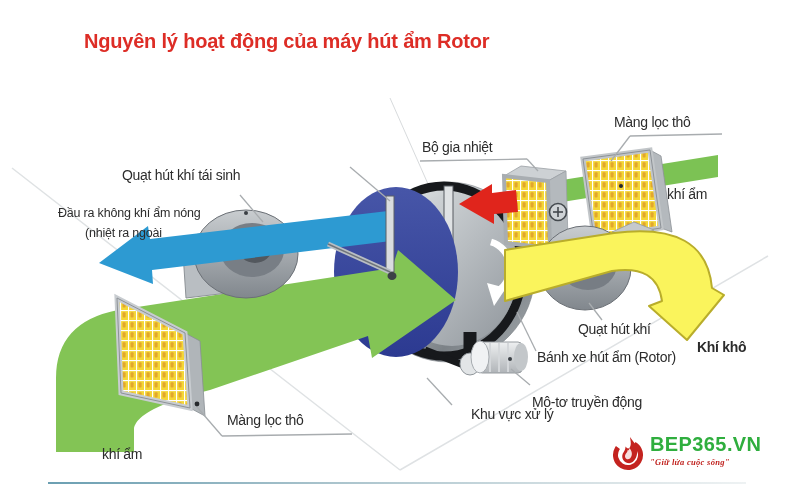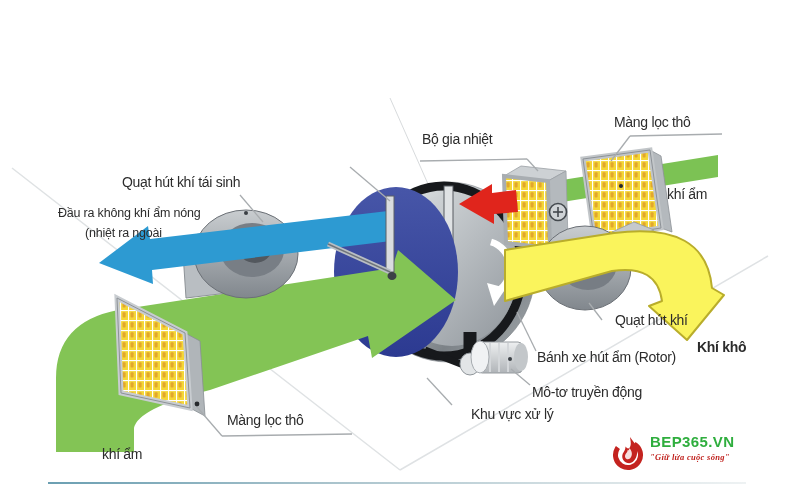--- a/index.html
+++ b/index.html
@@ -11,21 +11,21 @@
   .lbl{
     position:absolute;z-index:2;color:#2c2c2c;font-size:14px;line-height:1.15;
     letter-spacing:-0.3px;white-space:nowrap;
   }
   .lbl.small{font-size:12.5px;letter-spacing:-0.2px;text-align:right;}
   #title{
     position:absolute;left:84px;top:30px;z-index:2;color:#dd2d26;
     font-size:20px;font-weight:bold;letter-spacing:-0.2px;white-space:nowrap;
   }
   #logo{position:absolute;left:612px;top:434px;z-index:2;display:flex;align-items:flex-start;gap:4px;}
-  #logo .brand{color:#2fae3e;font-weight:bold;font-size:15px;letter-spacing:0.4px;line-height:1;}
+  #logo .brand{color:#2fae3e;font-weight:bold;font-size:20px;letter-spacing:0.4px;line-height:1;}
   #logo .tagline{
     color:#c0221e;font-size:8.5px;font-style:italic;font-weight:bold;
     font-family:"Liberation Serif", serif;margin-top:3px;letter-spacing:0.3px;
   }
   #bottom-divider{
     position:absolute;left:48px;top:482px;width:698px;height:2px;z-index:2;
     background:linear-gradient(90deg,#6b9fb2 0%,#a9c3cc 40%,#d9e3e6 80%,#eef2f3 100%);
   }
 </style>
 </head>
@@ -173,31 +173,32 @@
       <line x1="630" y1="136" x2="611" y2="161"></line>
       <line x1="222" y1="436" x2="352" y2="434"></line>
       <line x1="222" y1="436" x2="197" y2="407"></line>
       <line x1="452" y1="405" x2="427" y2="378"></line>
       <line x1="536" y1="351" x2="517" y2="312"></line>
       <line x1="530" y1="385" x2="511" y2="369"></line>
       <line x1="602" y1="320" x2="589" y2="303"></line>
     </g>
   </svg>
 
-
-  <div class="lbl" style="left:122px;top:174px;">Quạt hút khí tái sinh</div>
+  <div id="title">Nguyên lý hoạt động của máy hút ẩm Rotor</div>
+
+  <div class="lbl" style="left:122px;top:167px;">Quạt hút khí tái sinh</div>
   <div class="lbl small" style="left:58px;top:206px;">Đầu ra không khí ẩm nóng</div>
   <div class="lbl small" style="left:85px;top:226px;">(nhiệt ra ngoài</div>
-  <div class="lbl" style="left:422px;top:131px;">Bộ gia nhiệt</div>
+  <div class="lbl" style="left:422px;top:139px;">Bộ gia nhiệt</div>
   <div class="lbl" style="left:614px;top:114px;">Màng lọc thô</div>
   <div class="lbl" style="left:667px;top:186px;">khí ẩm</div>
-  <div class="lbl" style="left:578px;top:312px;margin-left:37px;">Quạt hút khí</div>
+  <div class="lbl" style="left:578px;top:321px;">Quạt hút khí</div>
   <div class="lbl" style="left:697px;top:339px;font-weight:bold;">Khí khô</div>
   <div class="lbl" style="left:537px;top:349px;text-align:right;">Bánh xe hút ẩm (Rotor)</div>
-  <div class="lbl" style="left:532px;top:384px;">Mô-tơ truyền động</div>
+  <div class="lbl" style="left:532px;top:394px;">Mô-tơ truyền động</div>
   <div class="lbl" style="left:471px;top:406px;">Khu vực xử lý</div>
   <div class="lbl" style="left:227px;top:412px;">Màng lọc thô</div>
   <div class="lbl" style="left:102px;top:446px;">khí ẩm</div>
 
   <div id="logo">
     <svg width="34" height="38" viewBox="0 0 34 38">
       <circle cx="16" cy="21" r="12.5" fill="none" stroke="#c4231f" stroke-width="5" stroke-dasharray="60 19" transform="rotate(-60 16 21)"></circle>
       <path d="M 18,3 C 23,10 27,13 25,20 C 24,26 20,30 15.5,29 C 11.5,28 9.5,24 10.5,20.5
                C 11.3,18 13.5,16.5 13.5,12.5 C 15.5,15 17,15.5 18.4,12 C 19.4,9.3 18.3,6 18,3 Z" fill="#c4231f"></path>
       <path d="M 17.5,14 C 19.5,17 20.5,19 19.5,22 C 18.8,24.3 16.8,25.8 15,25.2

